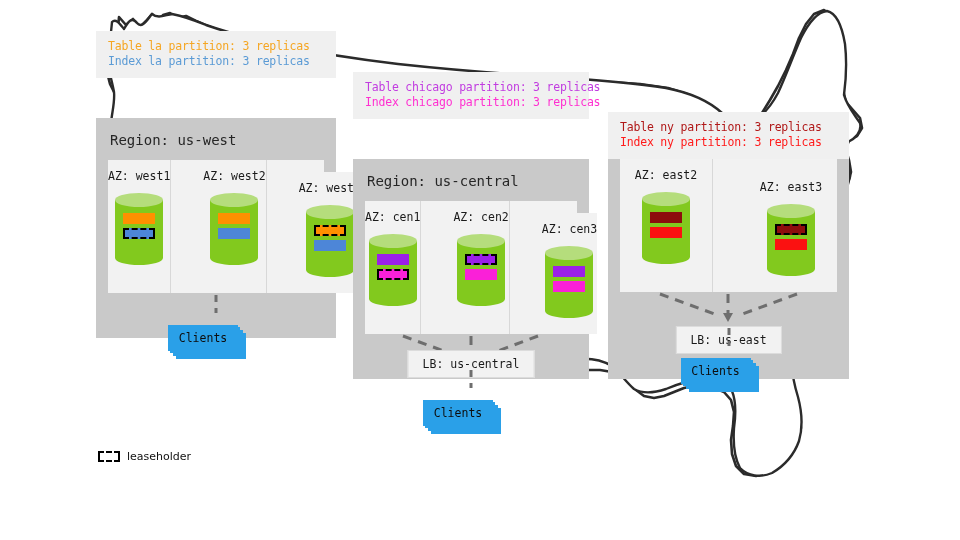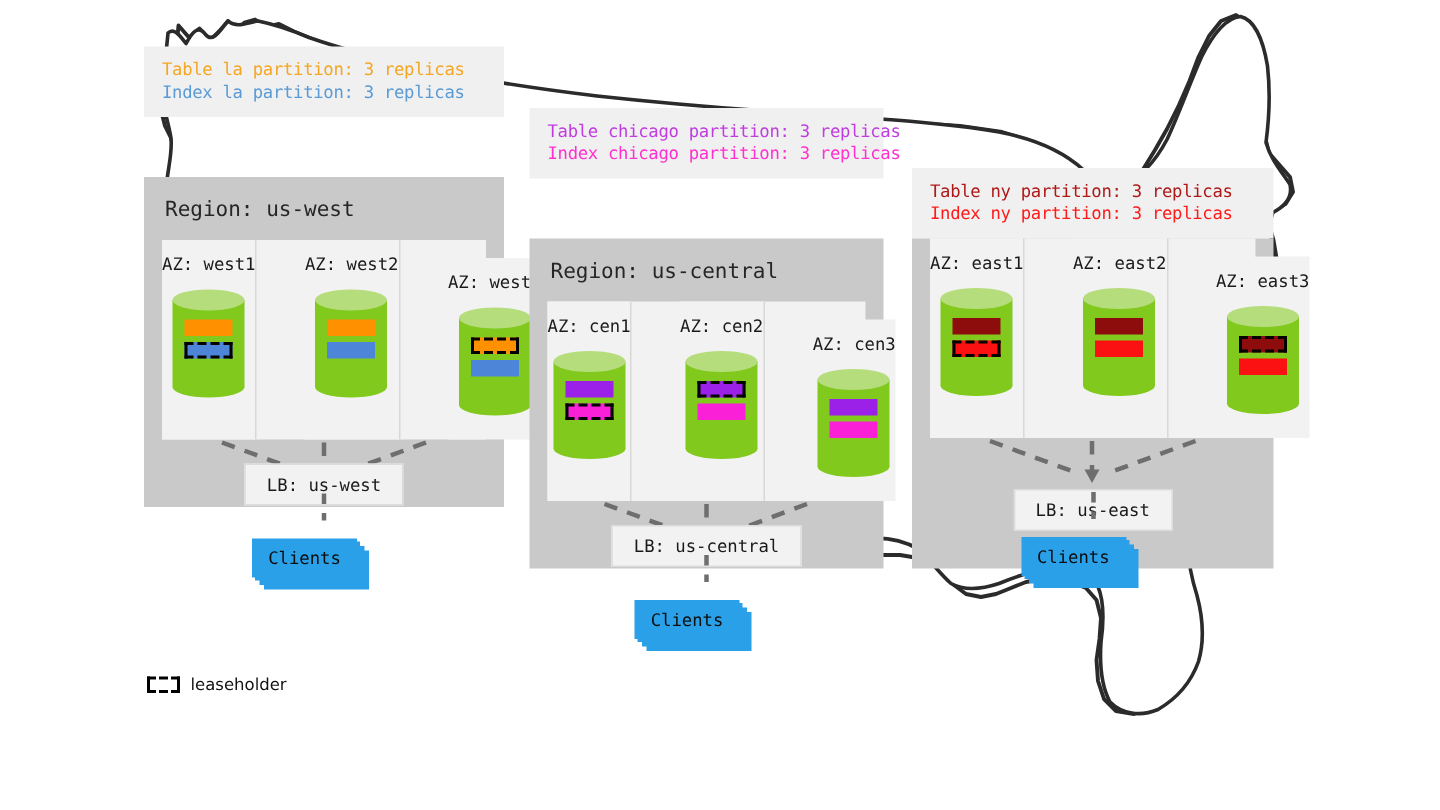--- a/index.html
+++ b/index.html
@@ -205,31 +205,20 @@
           <div class="cyl-bottom" style="background: rgb(130, 201, 30);"></div>
           <div class="cyl-body" style="background: rgb(130, 201, 30);"></div>
           <div class="cyl-top" style="background: rgb(181, 221, 124);"></div>
           <div class="bars">
             <div class="bar lease" style="background:#ff9000"></div>
             <div class="bar" style="background:#4d86d8"></div>
           </div>
         </div>
       </div>
     </div>
-    <div class="arrows">
-      <svg class="conn" width="216" height="34" viewBox="0 0 216 34">
-        <g stroke="#6e6e6e" stroke-width="3" fill="none" stroke-dasharray="9,7">
-          <path d="M40,2 L100,24"></path>
-          <path d="M108,2 L108,24"></path>
-          <path d="M176,2 L116,24"></path>
-        </g>
-        <path d="M108,30 L103,21 L113,21 Z" fill="#6e6e6e"></path>
-      </svg>
-      <div class="lb-box" style="top:16px;">LB: us-west</div>
-    </div>
     <div style="height:20px;position:relative;">
       <svg style="position:absolute;left:50%;transform:translateX(-50%);" width="10" height="22">
         <line x1="5" y1="2" x2="5" y2="20" stroke="#6e6e6e" stroke-width="3" stroke-dasharray="7,6"></line>
       </svg>
     </div>
     <div class="clients-wrap" style="margin-top:12px;">
       <div class="clients-shadow" style="left: 8px; top: 8px; width: 70px; height: 26px; background: rgb(42, 160, 232);"></div>
       <div class="clients-shadow" style="left: 5px; top: 5px; width: 70px; height: 26px; background: rgb(42, 160, 232);"></div>
       <div class="clients-shadow" style="left: 2px; top: 2px; width: 70px; height: 26px; background: rgb(42, 160, 232);"></div>
       <div class="clients-box" style="background: rgb(42, 160, 232);">Clients</div>
@@ -308,32 +297,20 @@
 </div>
 
 <div class="region-panel" style="left:608px;top:112px;width:241px;">
   <div class="partition-header">
     <div style="color:#b01818">Table ny partition: 3 replicas</div>
     <div style="color:#ff1a1a">Index ny partition: 3 replicas</div>
   </div>
   <div class="region-body" style="height:220px;">
     <div class="az-row">
       <div class="az-cell">
-        <div class="az-label">AZ: east1</div>
-        <div class="cyl-wrap">
-          <div class="cyl-bottom" style="background: rgb(130, 201, 30);"></div>
-          <div class="cyl-body" style="background: rgb(130, 201, 30);"></div>
-          <div class="cyl-top" style="background: rgb(181, 221, 124);"></div>
-          <div class="bars">
-            <div class="bar" style="background:#8d0d0d"></div>
-            <div class="bar lease" style="background:#fb1111"></div>
-          </div>
-        </div>
-      </div>
-      <div class="az-cell">
         <div class="az-label">AZ: east2</div>
         <div class="cyl-wrap">
           <div class="cyl-bottom" style="background: rgb(130, 201, 30);"></div>
           <div class="cyl-body" style="background: rgb(130, 201, 30);"></div>
           <div class="cyl-top" style="background: rgb(181, 221, 124);"></div>
           <div class="bars">
             <div class="bar" style="background:#8d0d0d"></div>
             <div class="bar" style="background:#fb1111"></div>
           </div>
         </div>

